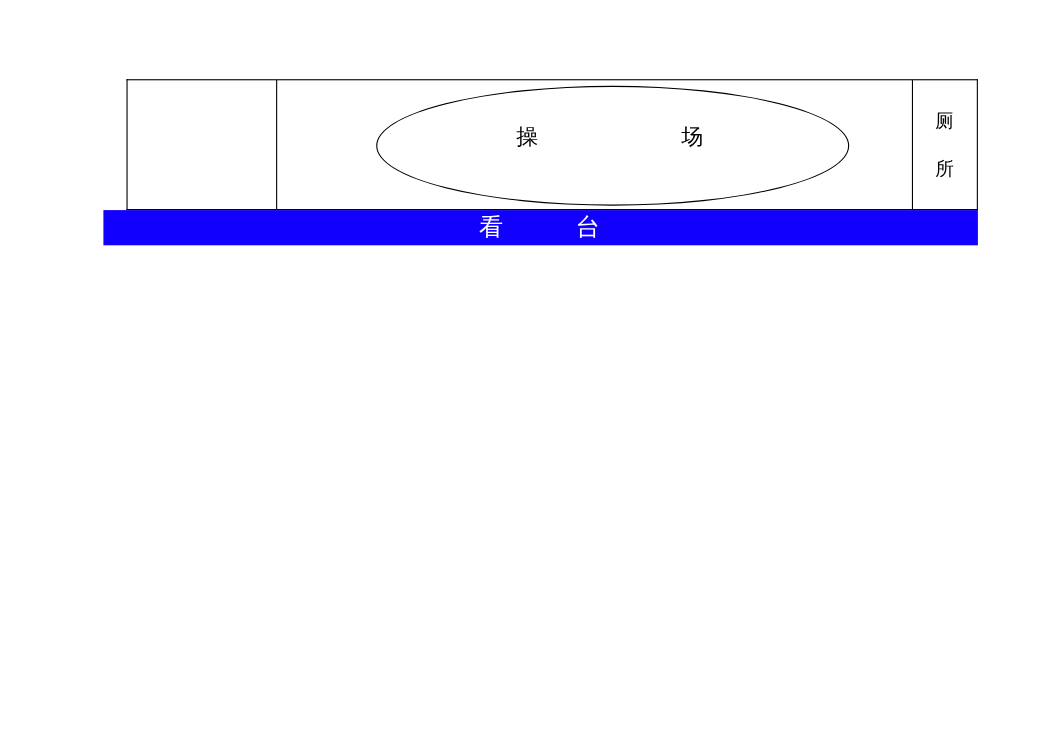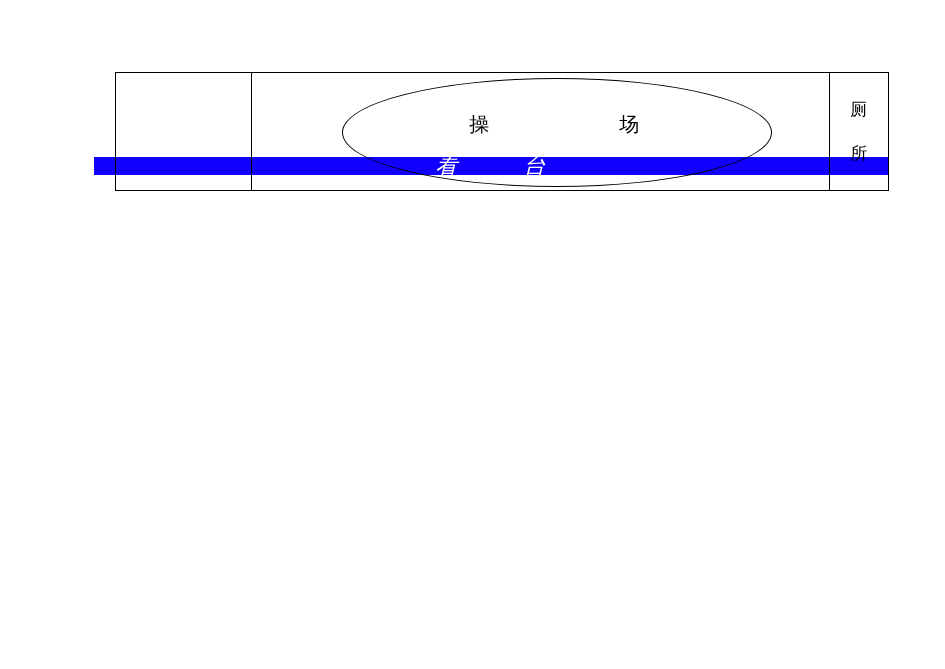--- a/index.html
+++ b/index.html
@@ -15,21 +15,21 @@
       position: relative;
     }
     .diagram-container {
       position: absolute;
       top: 72px;
       left: 94px;
       width: 795px;
     }
     .upper-row {
       display: flex;
-      height: 85px;
+      height: 119px;
       padding-left: 21px;
     }
     .left-box {
       width: 140px;
       height: 119px;
       border: 1px solid #000;
       border-right: none;
     }
     .middle-box {
       width: 594px;
@@ -67,26 +67,25 @@
       position: relative;
       top: -8px;
       left: 12px;
     }
     .toilet-char {
       font-size: 17px;
       color: #000;
     }
     .stand-bar {
       width: 795px;
-      height: 18px;
+      height: 32px;
       background: #1200ff;
       display: flex;
       align-items: center;
       justify-content: center;
-      font-style: italic;
     }
     .stand-label {
       color: #ffffff;
       font-size: 22px;
       letter-spacing: 22px;
       position: relative;
       left: 10px;
     }
     .watermark {
       position: absolute;

